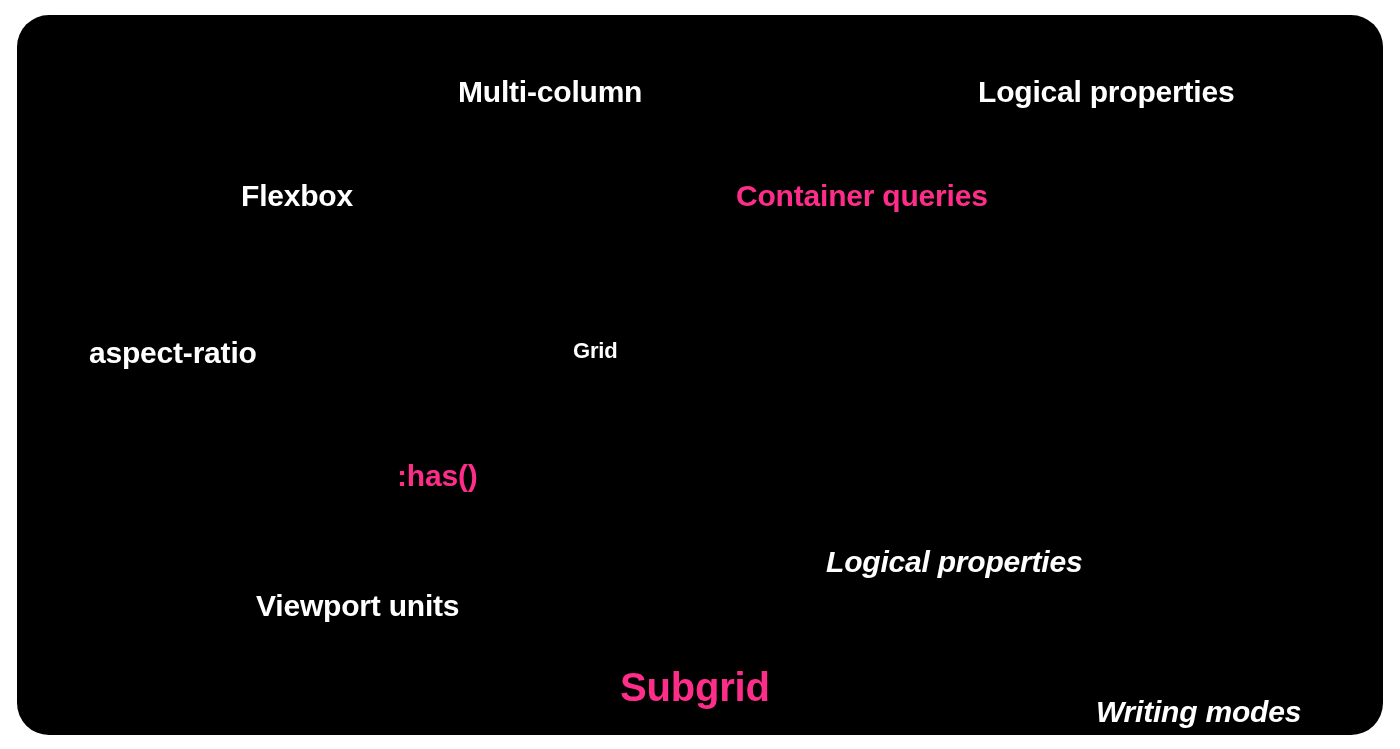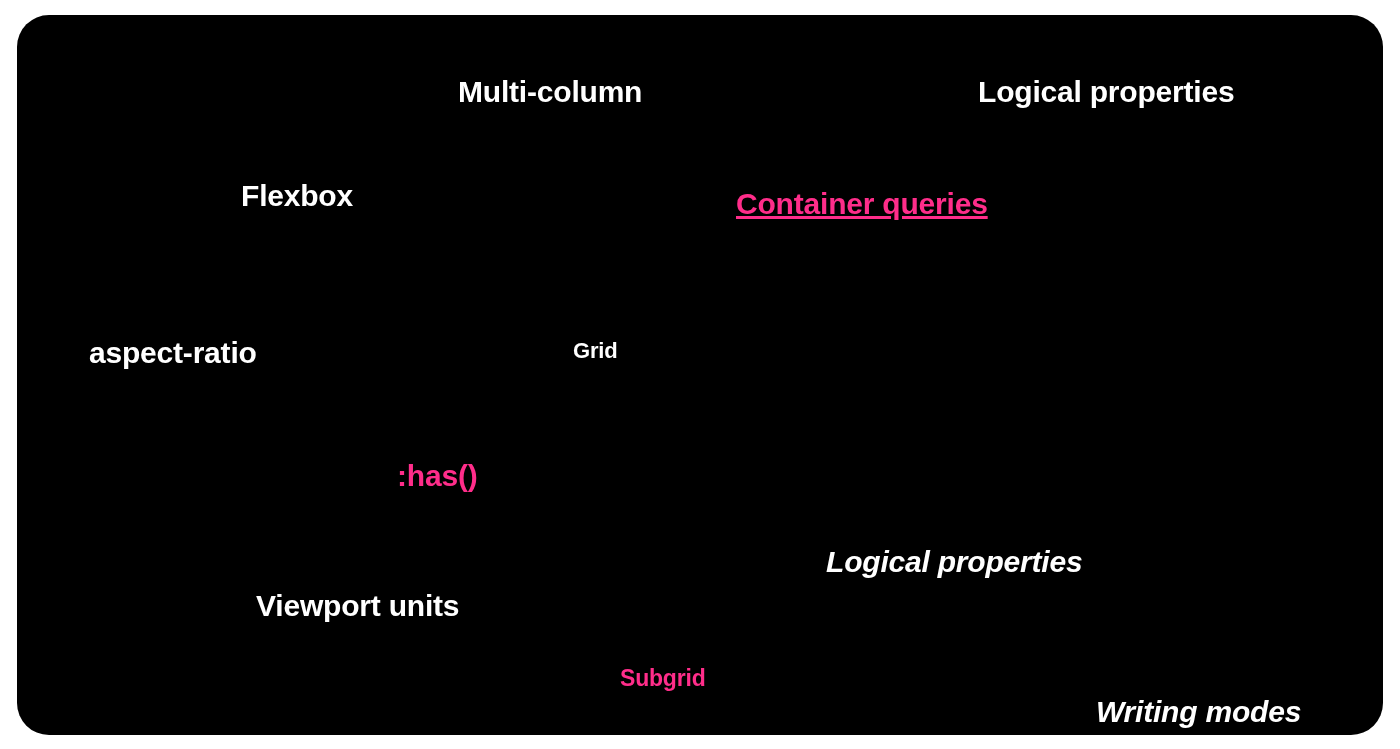--- a/index.html
+++ b/index.html
@@ -24,28 +24,28 @@
       position: absolute;
       font-weight: 900;
       color: #ffffff;
       white-space: nowrap;
       letter-spacing: -0.2px;
     }
     .accent { color: #ff2d8a; }
     .t1  { top: 60px;  left: 441px; font-size: 30px; }
     .t2  { top: 60px;  left: 961px; font-size: 30px; }
     .t3  { top: 164px; left: 224px; font-size: 30px; }
-    .t4  { top: 172px; left: 719px; font-size: 30px; text-decoration: underline; }
+    .t4  { top: 164px; left: 719px; font-size: 30px; }
     .t5  { top: 321px; left: 72px;  font-size: 30px; }
     .t6  { top: 323px; left: 556px; font-size: 22px; }
     .t7  { top: 310px; left: 938px; font-size: 30px; }
     .t8  { top: 444px; left: 380px; font-size: 30px; }
     .t9  { top: 530px; left: 809px; font-size: 30px; font-style: italic; }
     .t10 { top: 574px; left: 239px; font-size: 30px; }
-    .t11 { top: 650px; left: 603px; font-size: 23px; }
+    .t11 { top: 650px; left: 603px; font-size: 40px; }
     .t12 { top: 680px; left: 1079px;font-size: 30px; font-style: italic; }
   </style>
 </head>
 <body>
 
 <div class="panel">
   <div class="term t1">Multi-column</div>
   <div class="term t2">Logical properties</div>
   <div class="term t3">Flexbox</div>
   <div class="term t4 accent">Container queries</div>

